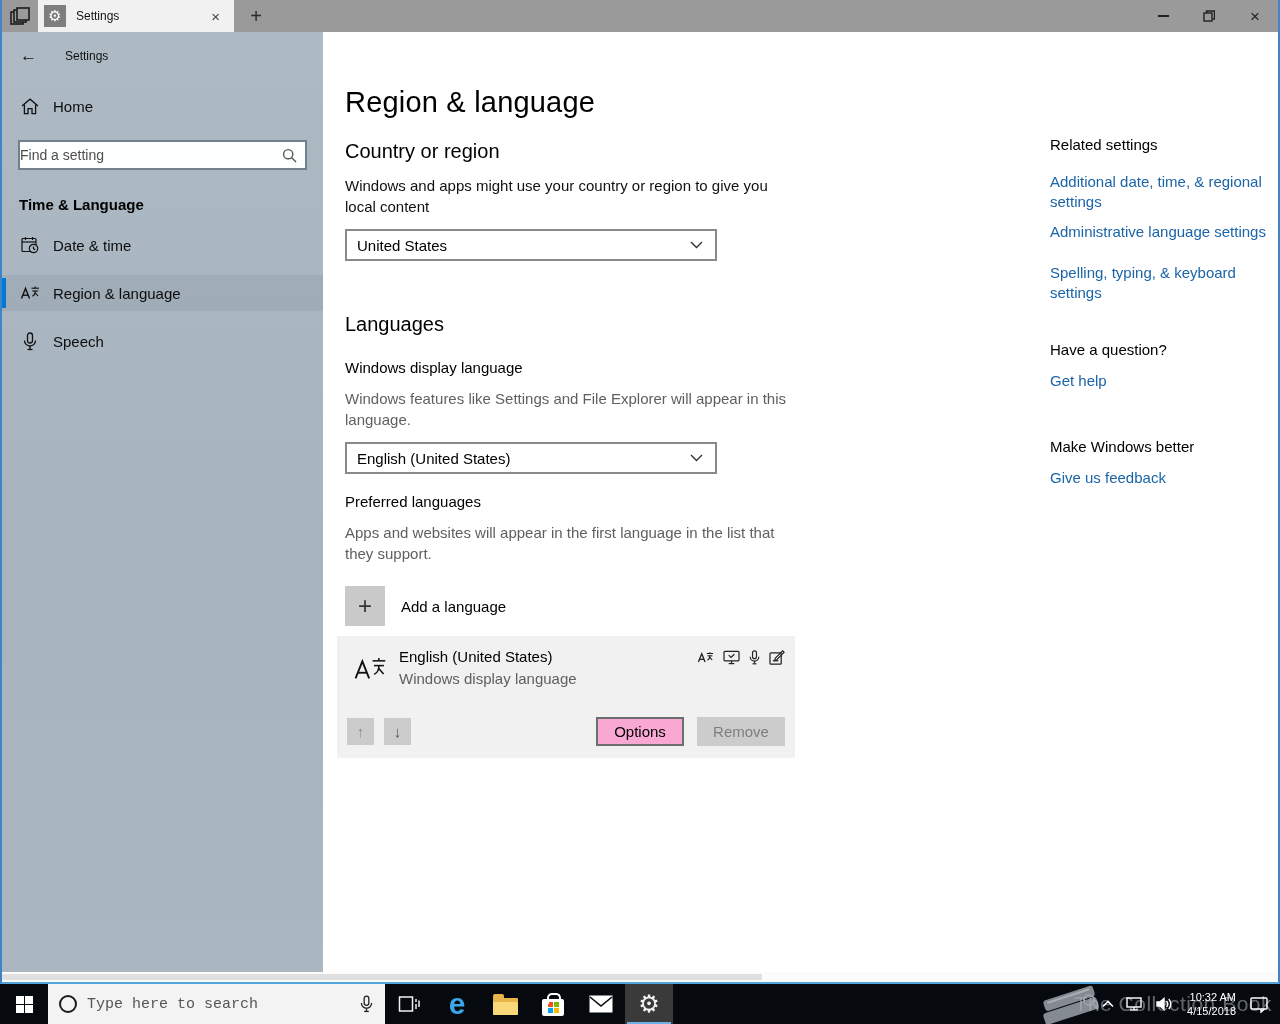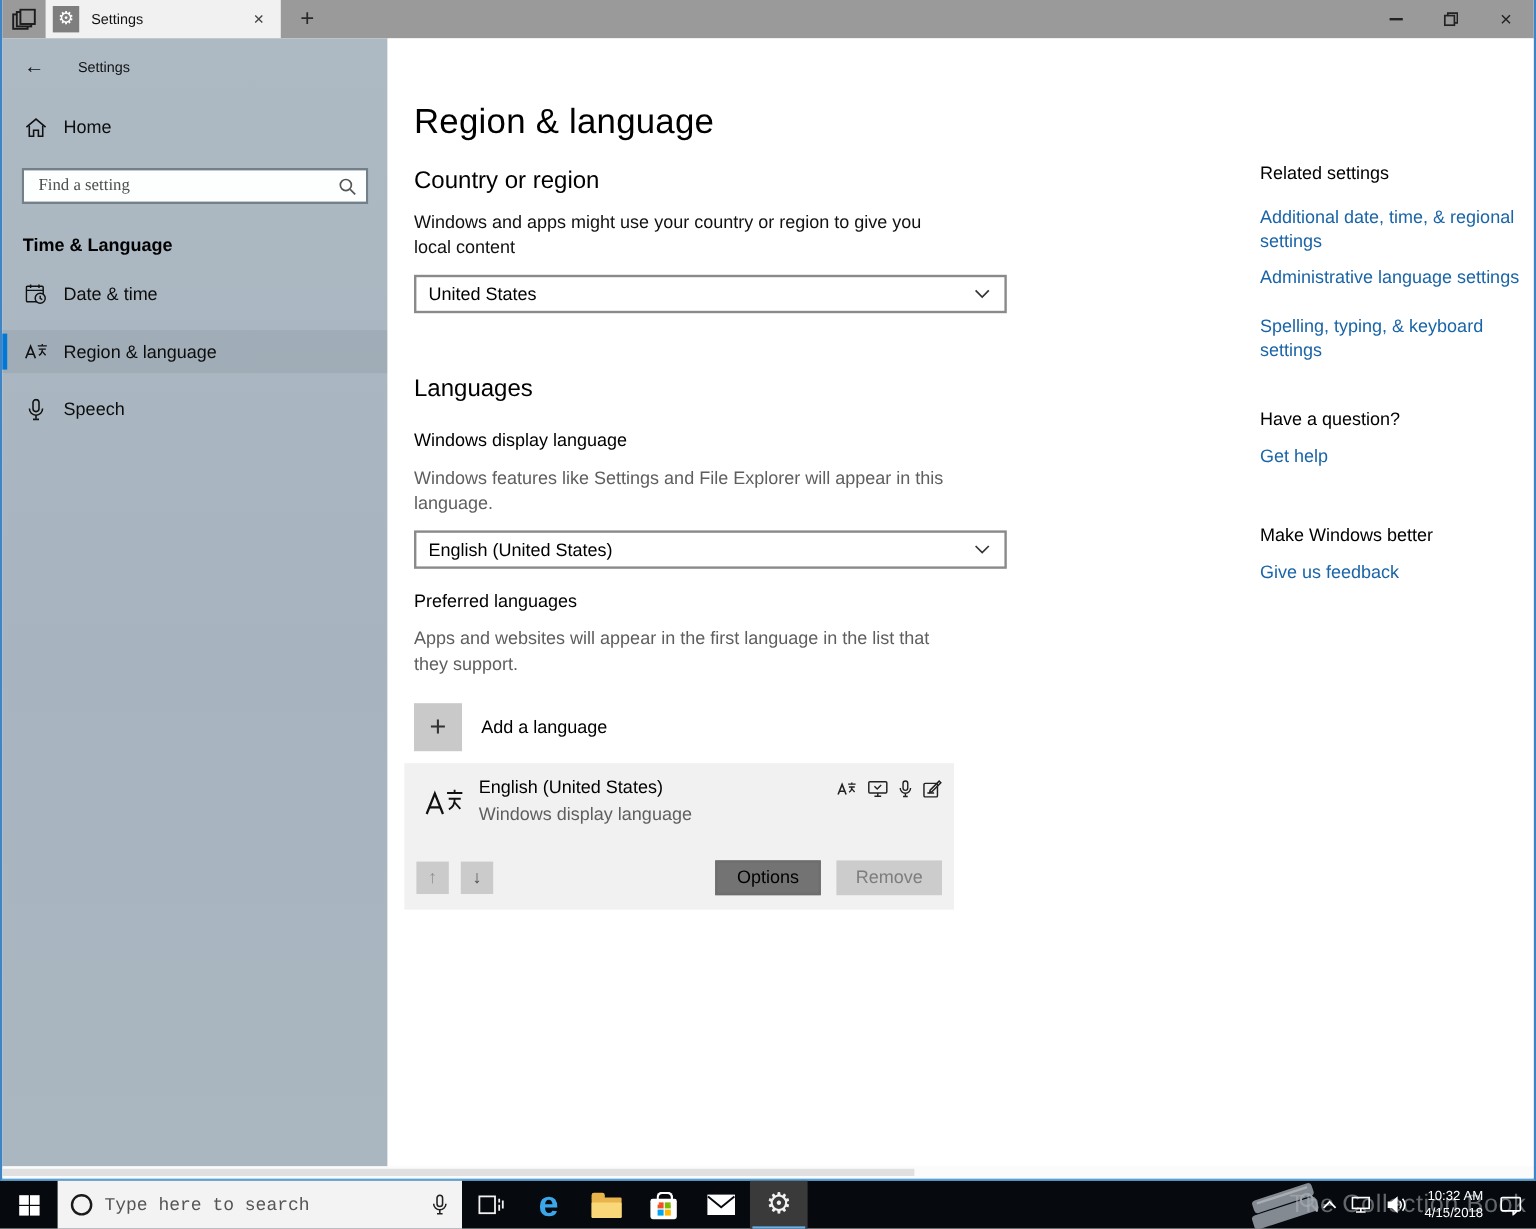--- a/index.html
+++ b/index.html
@@ -32,53 +32,53 @@
   .back-row { display:flex; align-items:center; padding:12px 0 0 18px; height:36px; }
   .back-arrow { font-size:17px; color:#111; }
   .back-label { font-size:12px; margin-left:28px; color:#111; }
   .side-item { display:flex; align-items:center; height:36px; position:relative; margin-top:2px; cursor:default; }
   .side-item .ico { width:20px; margin:0 13px 0 18px; display:flex; justify-content:center; }
   .side-item .lbl { font-size:15px; color:#0d0d0d; }
   .side-item.home { margin-top:20px; }
   .side-item.selected { background:rgba(0,0,0,0.055); }
   .sel-bar { position:absolute; left:0; top:3px; bottom:3px; width:4px; background:#0078d7; }
   .find-box { margin:16px 16px 0 16px; height:30px; background:#fdfefe; border:2px solid #72808a; display:flex; align-items:center; }
-  .find-box input { flex:1; border:none; outline:none; background:transparent; font-size:14px; color:#333; padding:0 12px; font-family:Liberation Serif, serif; }
+  .find-box input { flex:1; border:none; outline:none; background:transparent; font-size:14px; color:#333; padding:0 0; font-family:Liberation Sans, sans-serif; }
   .find-box input::placeholder { color:#4e4e4e; }
   .find-mag { padding:0 8px 0 4px; display:flex; }
   .group-title { font-size:15px; font-weight:bold; color:#000; margin:26px 0 8px 17px; }
 
   
   .main { position:relative; flex:1; background:#fff; }
   .content-col { position:absolute; left:22px; top:0; width:450px; }
   .page-title { margin-top:54px; font-size:29px; font-weight:300; color:#000; letter-spacing:0.2px; }
   .sect-h { margin-top:21px; font-size:20px; font-weight:400; color:#000; }
   .sect-h2 { margin-top:52px; font-size:20px; font-weight:400; color:#000; }
   .sub-label { margin-top:23px; font-size:15px; color:#000; }
   .desc { margin-top:12px; font-size:15px; line-height:21px; color:#111; max-width:445px; }
   .desc.gray { color:#5f5f5f; }
-  .combo { margin-top:12px; width:494px; height:32px; border:2px solid #8a8a8a; background:#fff; display:flex; align-items:center; cursor:default; }
+  .combo { margin-top:12px; width:372px; height:32px; border:2px solid #8a8a8a; background:#fff; display:flex; align-items:center; cursor:default; }
   .combo .val { flex:1; font-size:15px; color:#000; padding-left:10px; }
   .combo .chev { padding:0 12px; display:flex; }
   .add-row { margin-top:22px; display:flex; align-items:center; }
   .add-sq { width:40px; height:40px; background:#c9c9c9; display:flex; align-items:center; justify-content:center; font-size:24px; color:#333; font-weight:300; }
   .add-lbl { margin-left:16px; font-size:15px; color:#000; }
   .lang-item { margin-top:10px; margin-left:-8px; width:458px; background:#f1f1f1; padding:12px 10px 12px 10px; }
   .lang-top { display:flex; }
   .lang-big-ico { width:34px; margin:4px 12px 0 6px; }
   .lang-names { flex:1; }
   .lang-name { font-size:15px; color:#000; }
   .lang-sub { font-size:15px; color:#5f5f5f; margin-top:5px; }
   .feat-icons { display:flex; gap:9px; align-items:flex-start; padding-top:2px; }
   .lang-btm { display:flex; align-items:center; margin-top:30px; }
   .mv-btn { width:27px; height:27px; background:#cbcbcb; display:flex; align-items:center; justify-content:center; font-size:15px; margin-right:10px; }
   .mv-btn.up { color:#8f8f8f; }
   .mv-btn.down { color:#555; }
   .lb-spacer { flex:1; }
-  .opt-btn { width:88px; height:29px; background:#737373; border:2px solid #6e6e6e; font-size:15px; color:#000; font-family:inherit; }
+  .opt-btn { width:88px; height:29px; background:#f9a8d4; border:2px solid #6e6e6e; font-size:15px; color:#000; font-family:inherit; }
   .rem-btn { width:88px; height:29px; background:#cccccc; border:none; font-size:15px; color:#7d7d7d; margin-left:13px; font-family:inherit; }
 
   
   .related-col { position:absolute; left:727px; top:0; width:235px; }
   .rel-h { font-size:15px; color:#000; }
   .rel-h.first { margin-top:104px; }
   .rel-link { font-size:15px; line-height:20px; color:#1a64a8; margin-top:19px; cursor:pointer; }
   .q-h { margin-top:38px; }
   .get-help { margin-top:13px; }
   .mk-h { margin-top:47px; }

